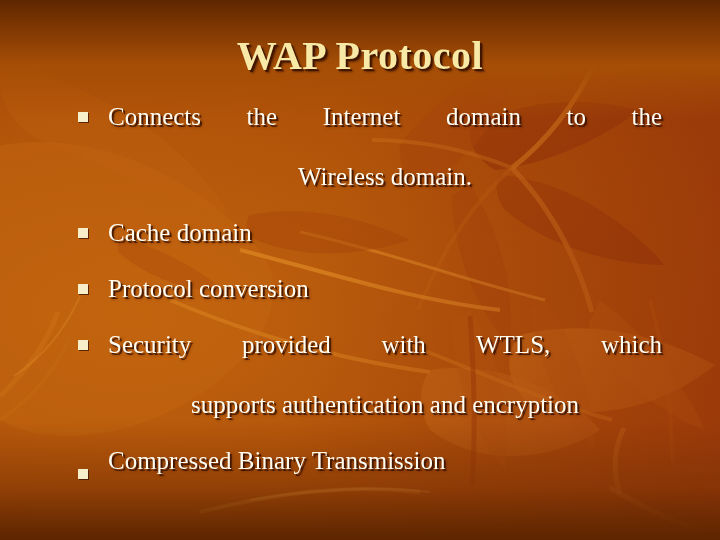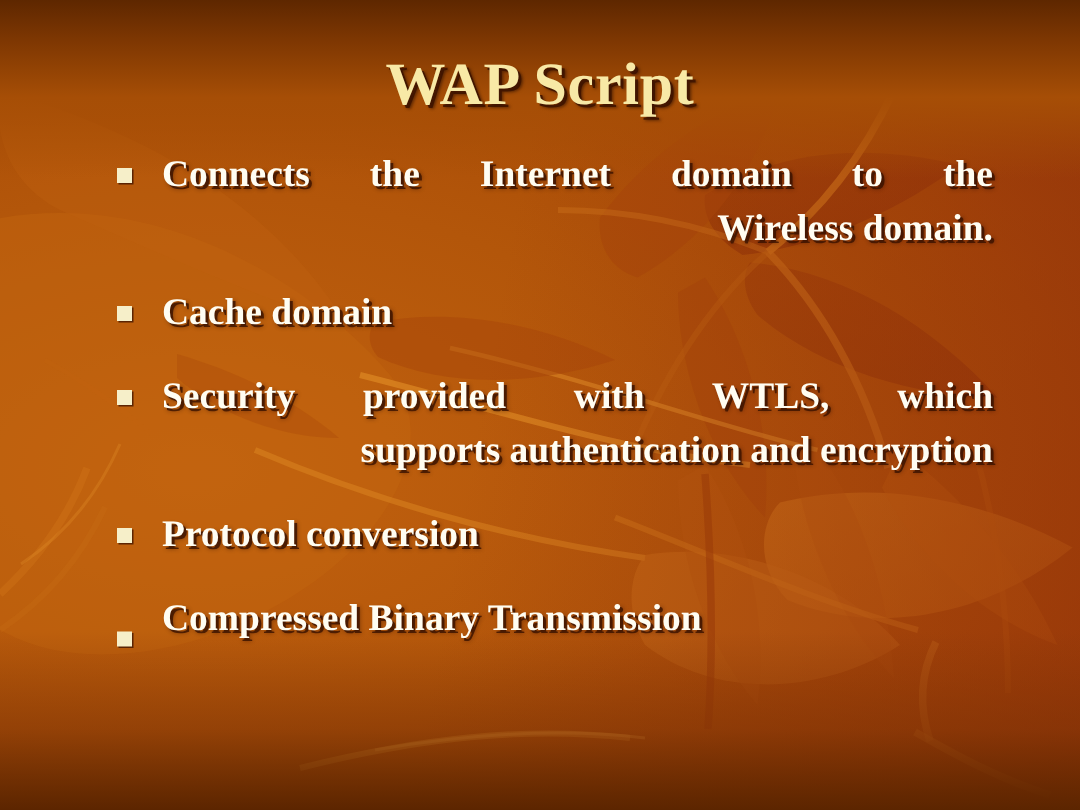--- a/index.html
+++ b/index.html
@@ -68,21 +68,20 @@
   .body {
     position: absolute;
     left: 78px;
     top: 99px;
     width: 584px;
   }
   .bullet-row {
     display: flex;
     align-items: flex-start;
     margin-bottom: 20px;
-    font-weight: bold;
   }
   .bullet-row:last-child { margin-bottom: 0; align-items: flex-end; }
 
   .bullet-marker {
     flex: 0 0 auto;
     width: 10px;
     height: 10px;
     margin-top: 13px;
     margin-right: 20px;
     background: #F6EFC9;
@@ -100,21 +99,22 @@
   .bullet-text.nowrap-fit { text-align: left; }
   
   .bullet-text.justified > span {
     display: block;
   }
   .bullet-text.justified .l1 {
     text-align: justify;
     text-align-last: justify;
   }
   .bullet-text.justified .l2 {
-    text-align: right;
+    text-align: center;
+    margin-top: 24px;
   }
 </style>
 </head>
 <body>
 
 <div id="slide">
 
   <div class="bg-base"></div>
 
   <div class="leaves">
@@ -168,50 +168,50 @@
       <path d="M0,396 C26,372 46,344 58,312" stroke="#D3791A" stroke-width="5" fill="none" opacity="0.35"></path>
       <path d="M0,420 C30,400 54,372 70,338" stroke="#C96E17" stroke-width="4" fill="none" opacity="0.28"></path>
       <path d="M14,376 C44,356 66,328 80,296" stroke="#E4922A" stroke-width="2" fill="none" opacity="0.3"></path>
       <path d="M30,240 C70,262 108,292 140,328" stroke="#C2650F" stroke-width="3" fill="none" opacity="0.25"></path>
     </svg>
   </div>
 
   <div class="bg-right"></div>
   <div class="bg-vert"></div>
 
-  <div class="title">WAP Script</div>
+  <div class="title">WAP Protocol</div>
 
   <div class="body">
 
     <div class="bullet-row">
       <span class="bullet-marker"></span>
       <div class="bullet-text justified">
         <span class="l1">Connects the Internet domain to the</span>
         <span class="l2">Wireless domain.</span>
       </div>
     </div>
 
     <div class="bullet-row">
       <span class="bullet-marker"></span>
       <div class="bullet-text nowrap-fit">Cache domain</div>
     </div>
 
 
     <div class="bullet-row">
       <span class="bullet-marker"></span>
+      <div class="bullet-text nowrap-fit">Protocol conversion</div>
+    </div>
+
+    <div class="bullet-row">
+      <span class="bullet-marker"></span>
       <div class="bullet-text justified">
         <span class="l1">Security provided with WTLS, which</span>
         <span class="l2">supports authentication and encryption</span>
       </div>
     </div>
 
     <div class="bullet-row">
       <span class="bullet-marker"></span>
-      <div class="bullet-text nowrap-fit">Protocol conversion</div>
-    </div>
-
-    <div class="bullet-row">
-      <span class="bullet-marker"></span>
       <div class="bullet-text nowrap-fit">Compressed Binary Transmission</div>
     </div>
 
   </div>
 </div>
 
 </body></html>

